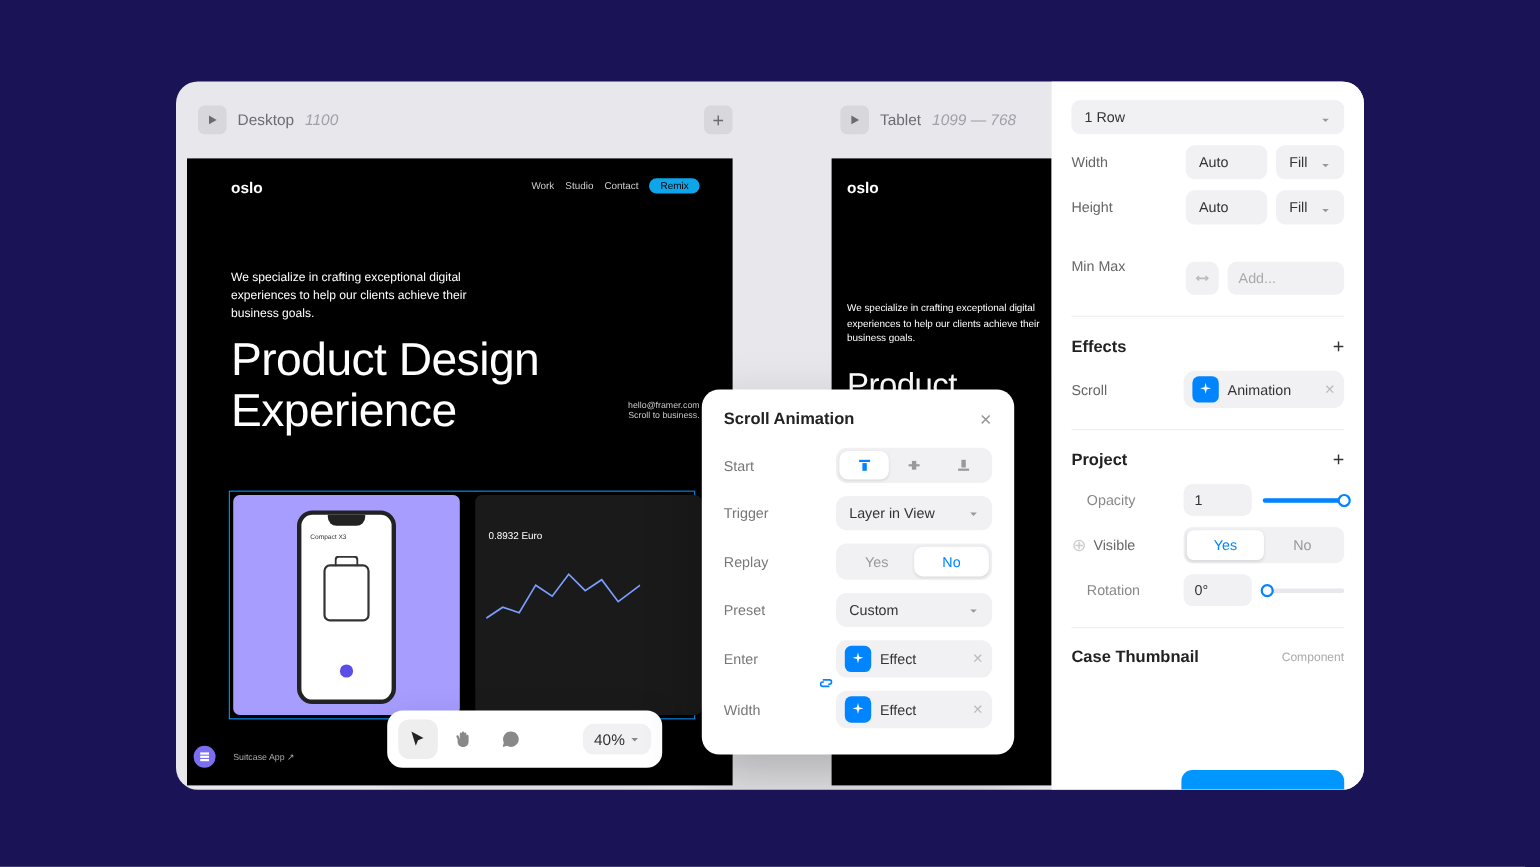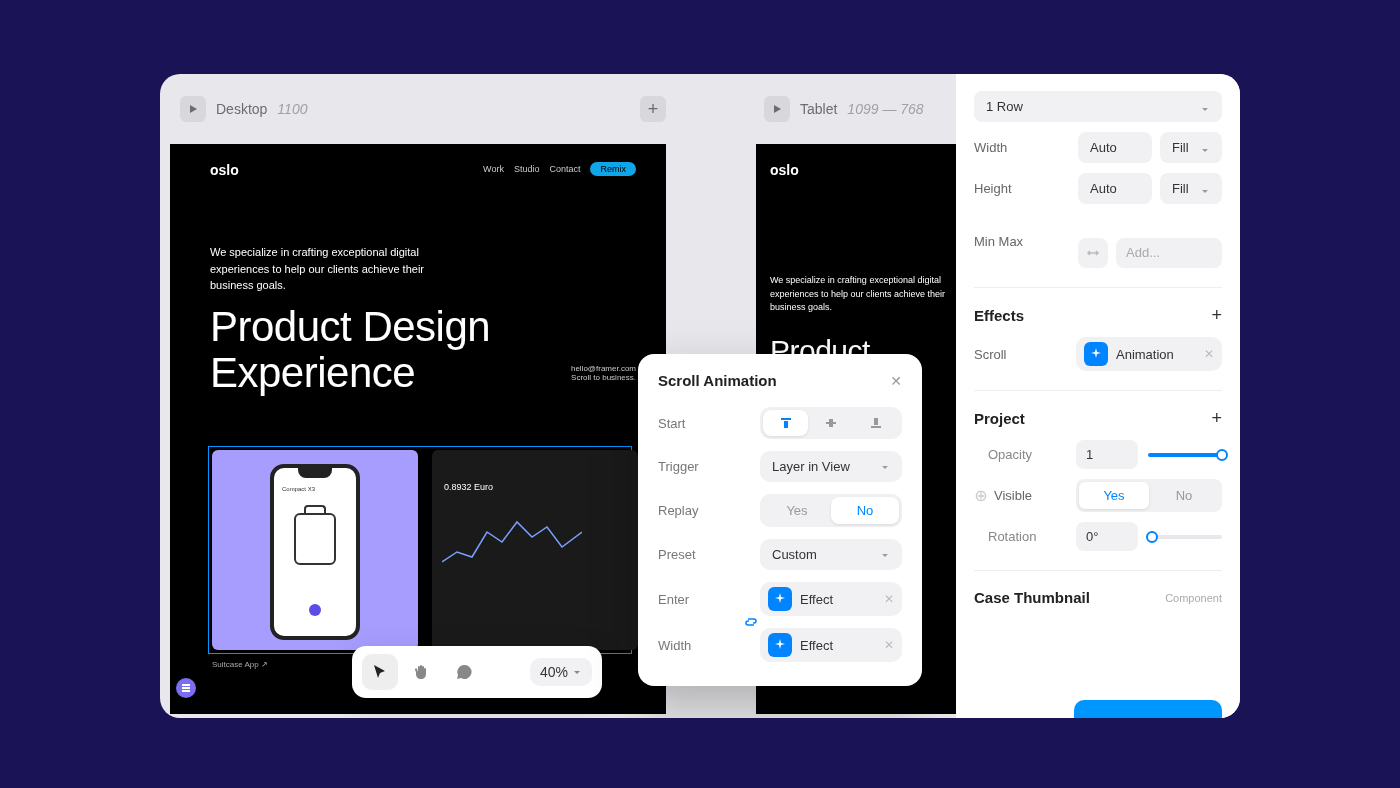--- a/index.html
+++ b/index.html
@@ -87,21 +87,21 @@
   border: 4px solid #222;
 }
 .phone .notch { position:absolute; left:50%; top:0; transform:translateX(-50%); width:34px; height:10px; background:#222; border-radius: 0 0 8px 8px; }
 .phone .label { position:absolute; left:8px; top:18px; font-size:6px; color:#333; }
 .phone .suitcase { position:absolute; left:50%; top:45px; transform:translateX(-50%); width:42px; height:52px; border:2px solid #333; border-radius:6px; }
 .phone .suitcase::before{content:'';position:absolute;left:50%;top:-10px;transform:translateX(-50%);width:18px;height:8px;border:2px solid #333;border-bottom:none;border-radius:4px 4px 0 0;}
 .phone .nav-dot{position:absolute;left:50%;bottom:20px;transform:translateX(-50%);width:12px;height:12px;background:#5b4de8;border-radius:50%;}
 .card.c2 .dash-title{position:absolute;left:12px;top:32px;color:#fff;font-size:9px;}
 .card.c2 .chart{position:absolute;left:10px;top:52px;width:140px;height:80px;}
 .card.c2 .chart svg{width:100%;height:100%;}
-.card-caption{position:absolute;left:42px;top:516px;color:#aaa;font-size:8px;}
+.card-caption{position:absolute;left:42px;top:540px;color:#aaa;font-size:8px;}
 
 
 .frame.tablet .tlabel { position:absolute; bottom:30px; left:14px; color:#aaa; font-size:8px; }
 
 
 .toolbar {
   position: absolute; left: 192px; bottom: 20px;
   background: #fff; border-radius: 14px;
   box-shadow: 0 8px 30px rgba(0,0,0,0.15);
   display: flex; align-items: center; gap: 6px;

